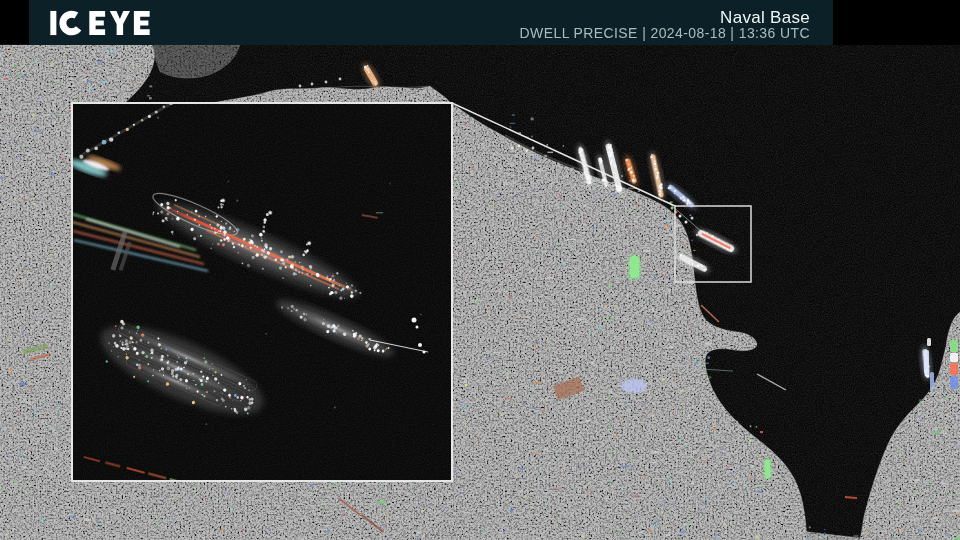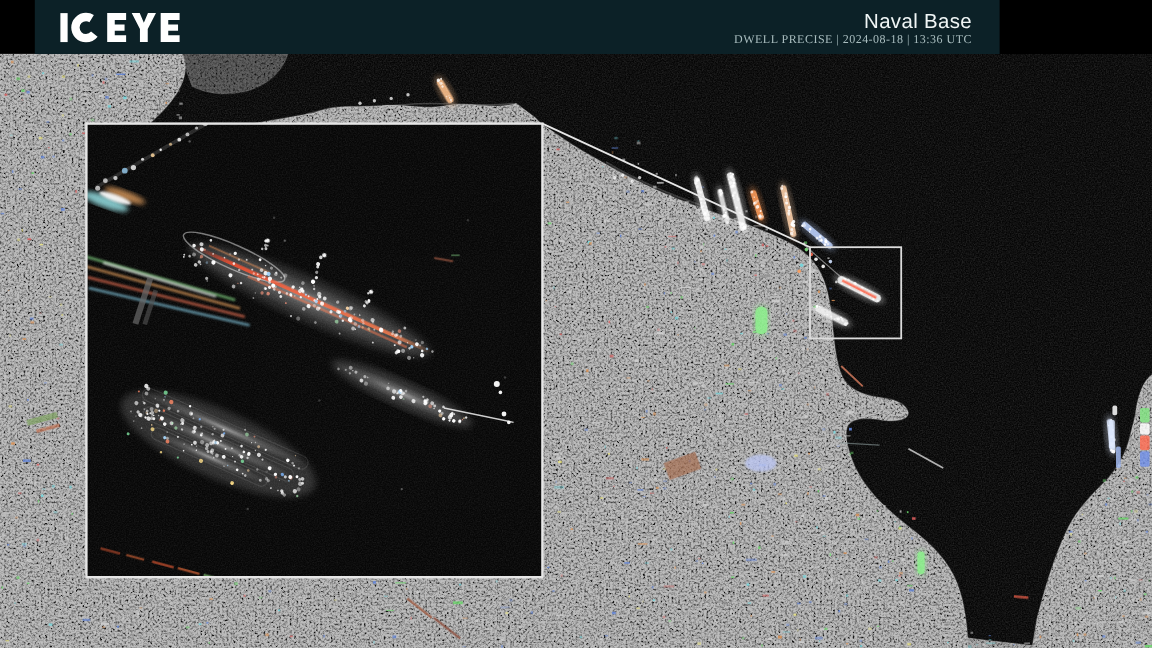--- a/index.html
+++ b/index.html
@@ -5,22 +5,22 @@
   html,body{margin:0;padding:0;background:#000;}
   .app{position:relative;width:960px;height:540px;overflow:hidden;background:#000;
        font-family:"Liberation Sans",sans-serif;}
   #scene{position:absolute;left:0;top:0;z-index:0;}
   .topbar{position:absolute;left:0;top:0;width:804px;height:45px;z-index:5;
           background:var(--header-bg,#0c2127);display:flex;align-items:center;
           justify-content:space-between;box-sizing:border-box;padding:0 23px 0 21px;margin-left:29px;}
   .brand svg{display:block;}
   .titles{display:flex;flex-direction:column;align-items:flex-end;gap:1px;padding-top:2px;}
   .title{color:var(--title-c,#f0f6f6);font-size:17px;line-height:19px;letter-spacing:.3px;}
-  .meta{color:var(--meta-c,#a9bdbf);font-family:Liberation Serif, serif;
-        font-size:10px;line-height:11px;letter-spacing:.4px;}
+  .meta{color:var(--meta-c,#a9bdbf);font-family:Liberation Sans, sans-serif;
+        font-size:14px;line-height:11px;letter-spacing:.4px;}
 </style>
 </head>
 <body>
 
 <div class="app">
 
   <svg id="scene" width="960" height="540" viewBox="0 0 960 540">
     <defs>
       <filter id="landtex" x="-5%" y="-5%" width="110%" height="110%">
         <feTurbulence type="fractalNoise" baseFrequency="0.55" numOctaves="3" seed="11" result="n"></feTurbulence>

